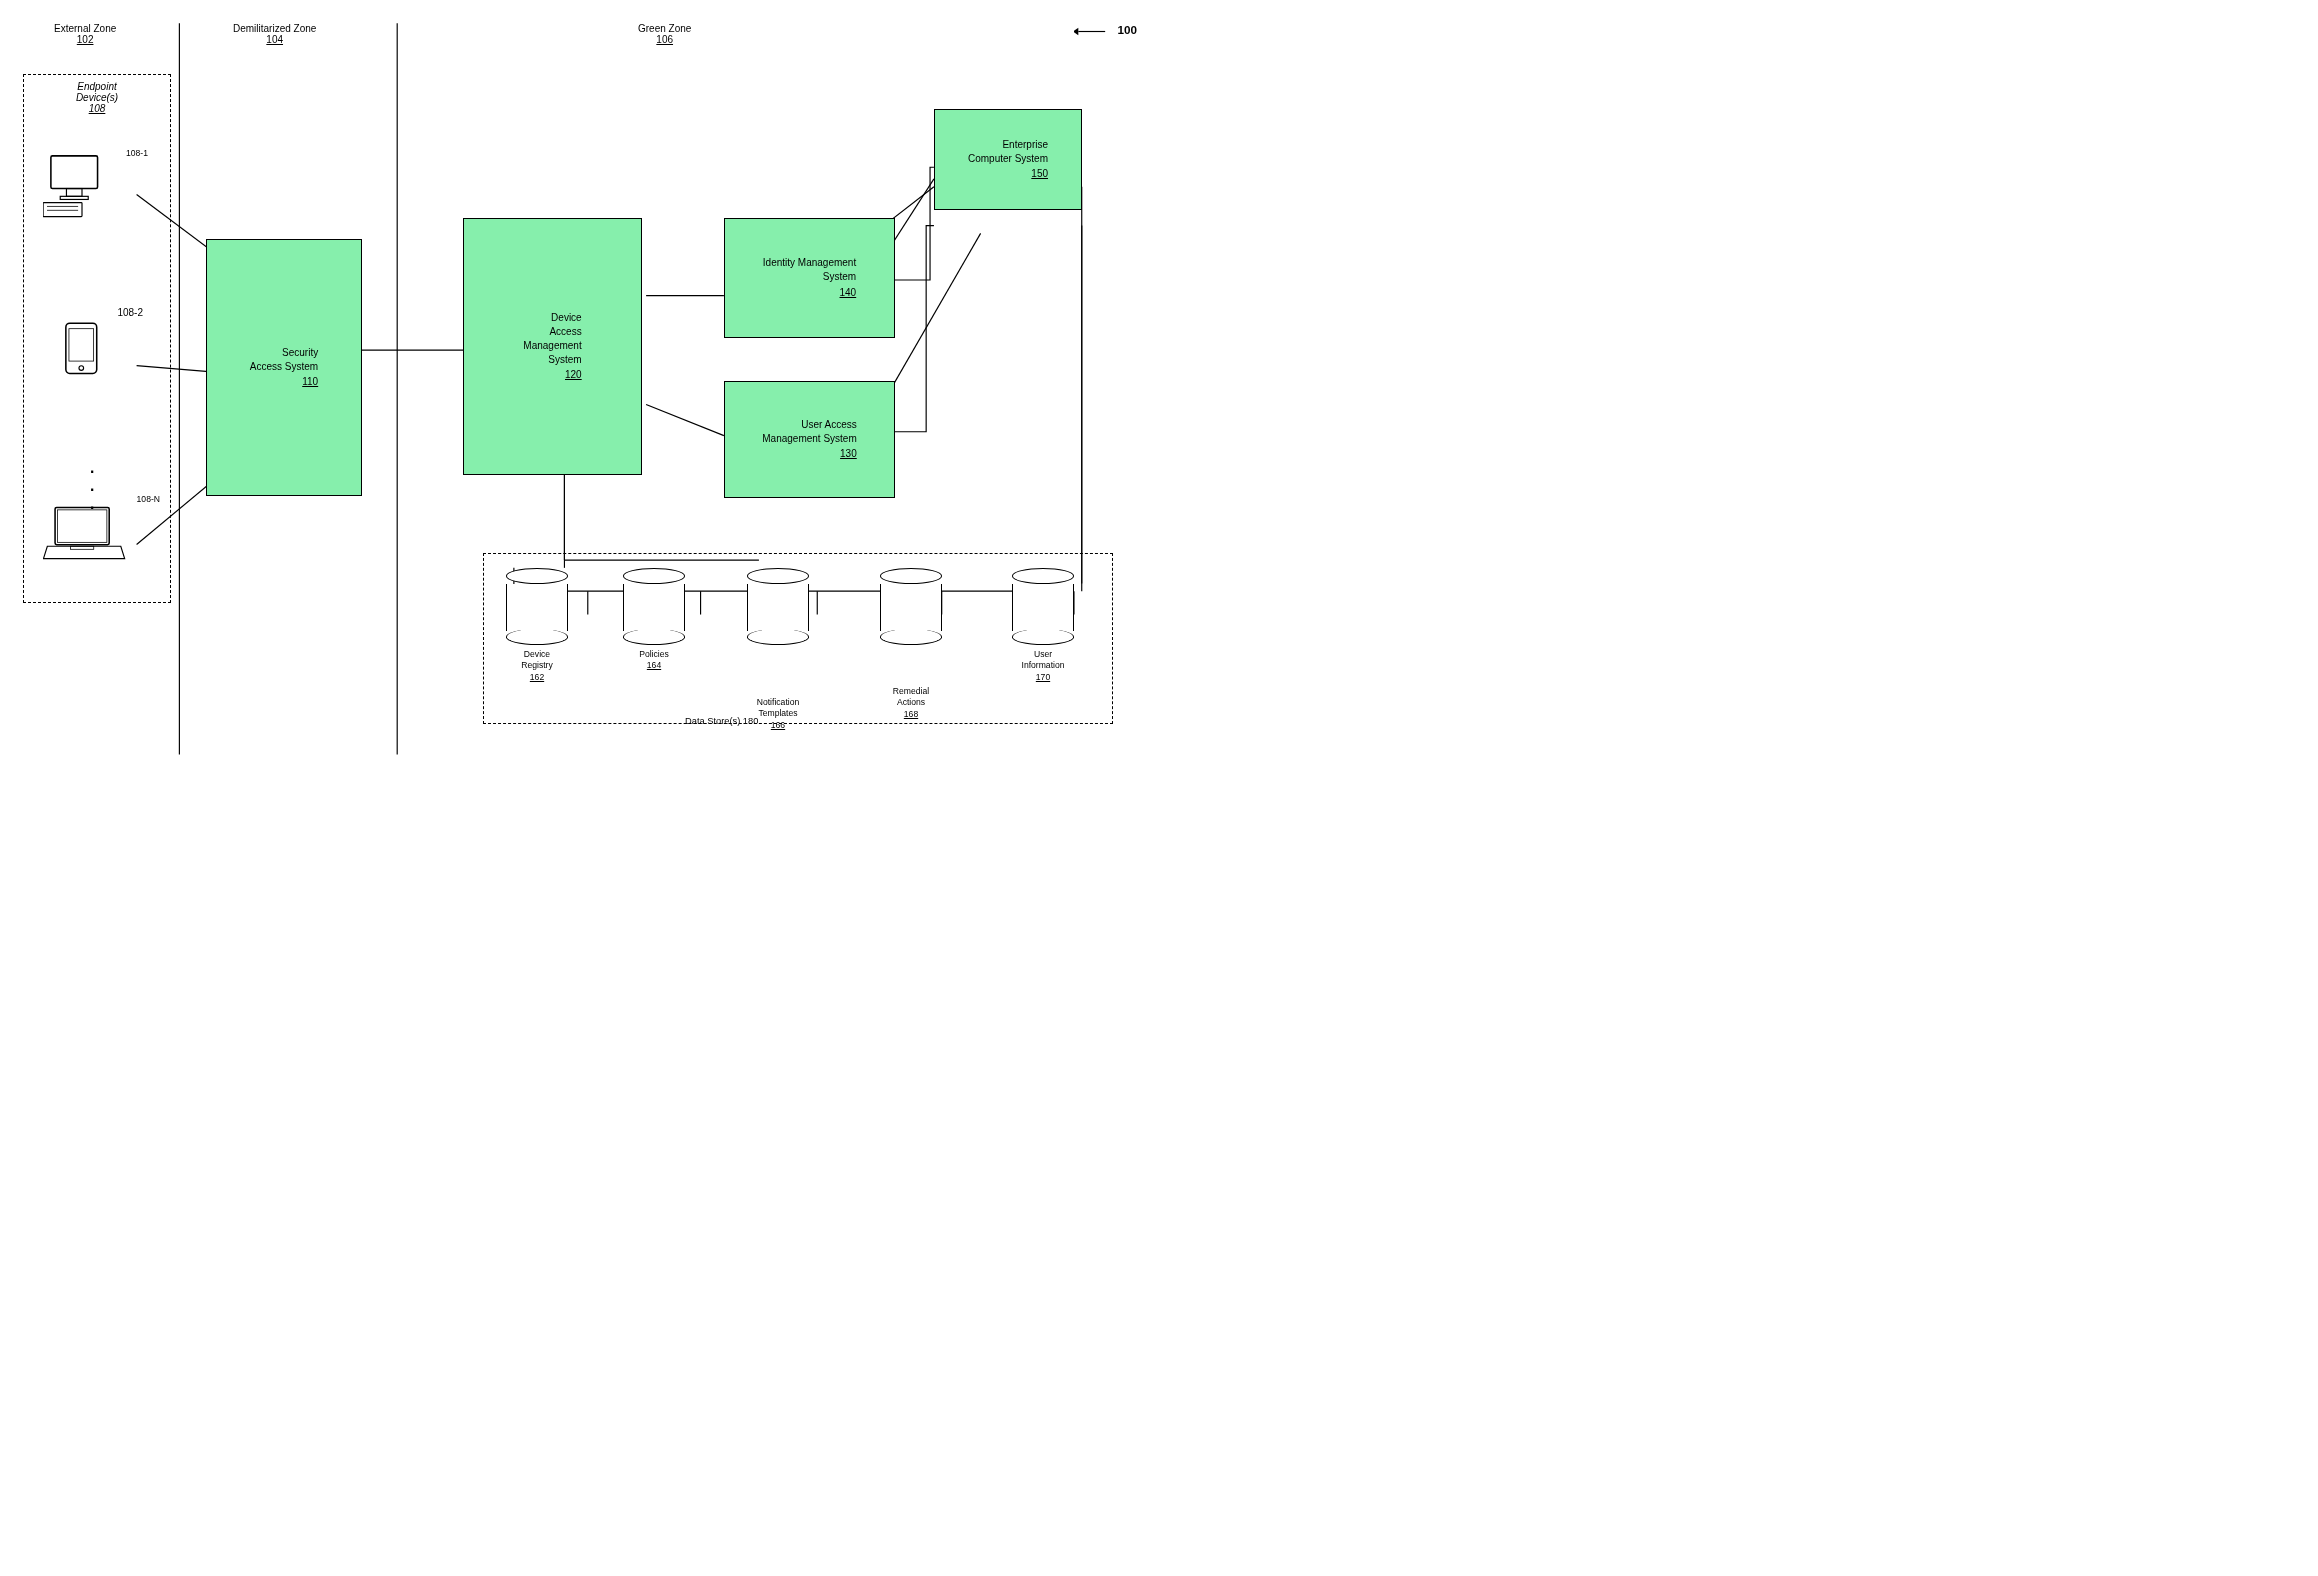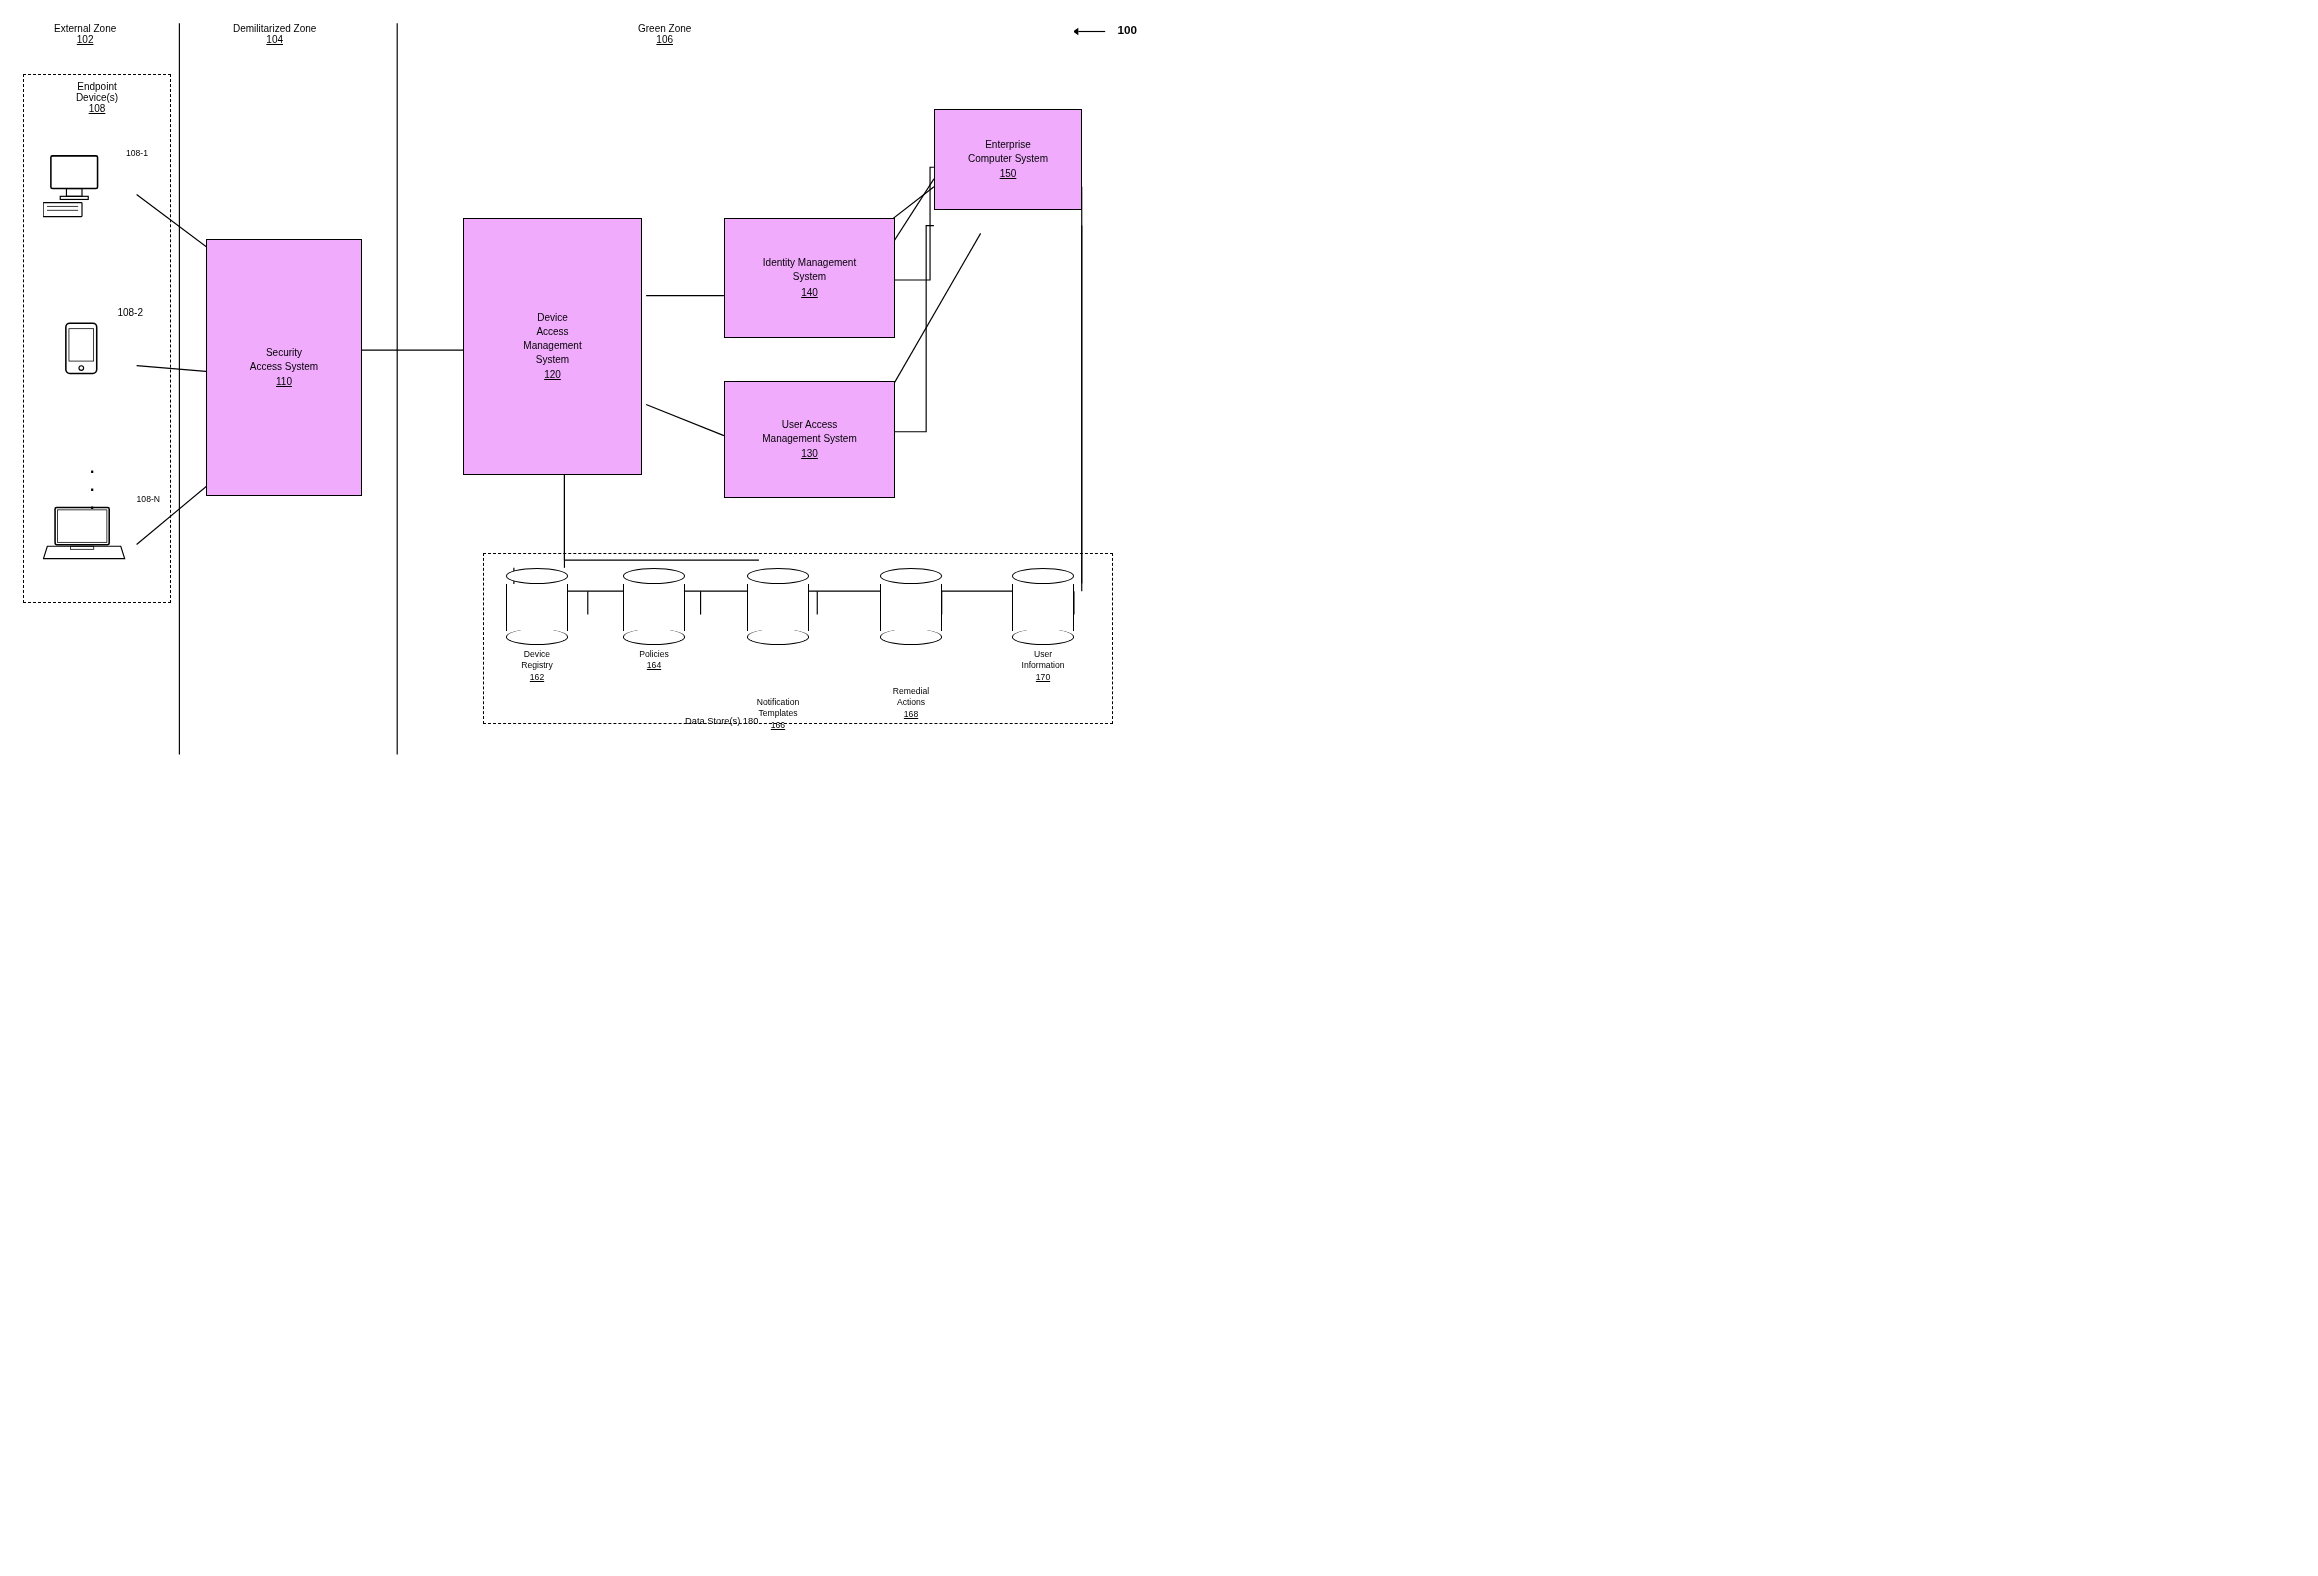--- a/index.html
+++ b/index.html
@@ -33,25 +33,25 @@
     .dashed-box {
       position: absolute;
       border: 1.6px dashed #000;
       border-radius: 0;
     }
 
     
     .solid-box {
       position: absolute;
       border: 1.6px solid #000;
-      background: #f0abfc;
+      background: #86efac;
       display: flex;
       align-items: center;
       justify-content: center;
-      text-align: center;
+      text-align: right;
     }
     .box-label {
       font-size: 10px;
       line-height: 1.4;
     }
     .box-label .ref {
       text-decoration: underline;
       display: block;
       margin-top: 1.6px;
     }
@@ -201,21 +201,21 @@
   <div style="position:absolute; right:23px; top:23px; font-size:11.7px; font-weight:bold;">
     <span>100</span>
     
   </div>
 
   <svg style="position:absolute;right:39px;top:19.5px;width:47px;height:23px;" viewBox="0 0 60 30" width="47" height="23">
     <line x1="40" y1="15" x2="5" y2="15" stroke="#000" stroke-width="1.5"></line>
     <polygon points="5,10 5,20 -2,15" fill="#000"></polygon>
   </svg>
 
-  <div class="dashed-box" style="left:23px; top:74px; width:148px; height:529px;">
+  <div class="dashed-box" style="left:23px; top:74px; width:148px; height:529px;font-style:italic;">
     <div style="position:absolute;top:6.2px;left:0;right:0;text-align:center;font-size:10px;">
       <span style="white-space:pre-line;">Endpoint
 Device(s)</span><br>
       <span style="text-decoration:underline;">108</span>
     </div>
   </div>
 
   <div class="device-icon" style="left:43px; top:152px;">
     <svg width="78" height="70" viewBox="0 0 100 90">
 

